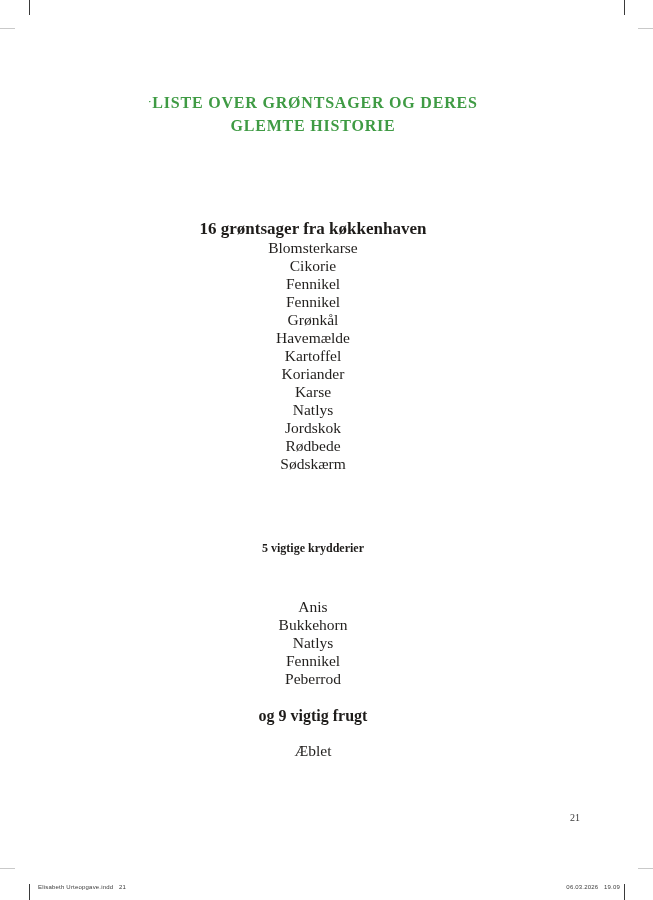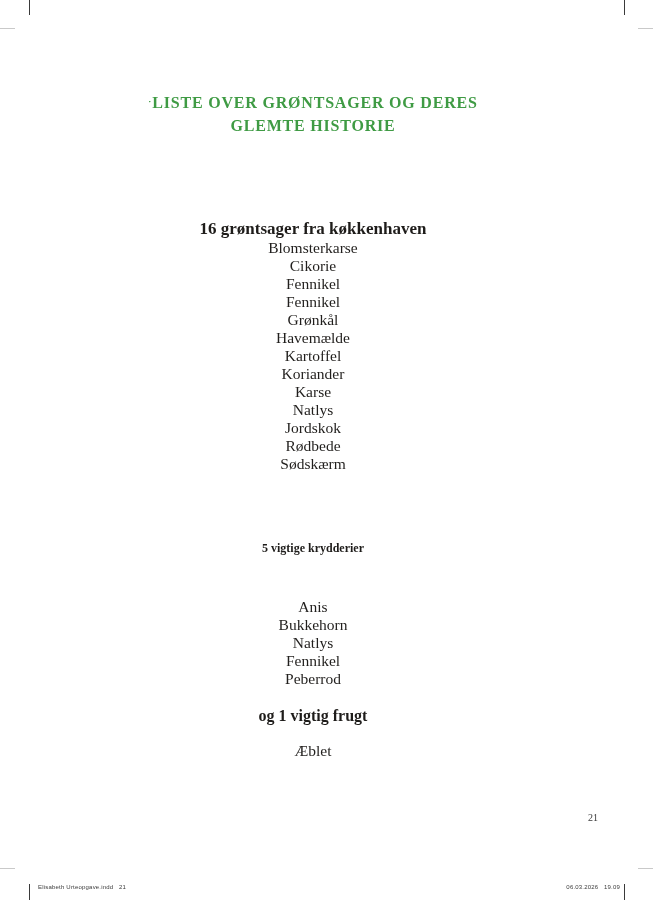--- a/index.html
+++ b/index.html
@@ -56,21 +56,21 @@
   .veg-list { font-size: 15.5px; line-height: 18px; color: #211f1d; }
   .sec1-list { top: 239px; }
   .sec2-list { top: 598px; }
   .sec3-list { top: 742px; }
 
   .page-number {
     position: absolute;
     left: 570px;
     top: 812px;
     width: 28px;
-    text-align: right;
+    text-align: left;
     font-size: 10px;
     color: #3a3a3a;
   }
 
   .slug {
     position: absolute;
     top: 884px;
     font-family: "Liberation Sans", "DejaVu Sans", sans-serif;
     font-size: 6px;
     letter-spacing: 0.2px;
@@ -120,21 +120,21 @@
   <div class="center-col sec-title sec2-title">5 vigtige krydderier</div>
   <div class="center-col veg-list sec2-list">
 
   <div>Anis</div>
       <div>Bukkehorn</div>
       <div>Natlys</div>
       <div>Fennikel</div>
       <div>Peberrod</div>
     </div>
 
-  <div class="center-col sec-title sec3-title">og 1 vigtig frugt</div>
+  <div class="center-col sec-title sec3-title">og 9 vigtig frugt</div>
   <div class="center-col veg-list sec3-list">
 
   <div>Æblet</div>
     </div>
 
   <div class="page-number">21</div>
 
   <div class="slug slug-left">Elisabeth Urteopgave.indd   21</div>
   <div class="slug slug-right">06.03.2026   19.09</div>
 

